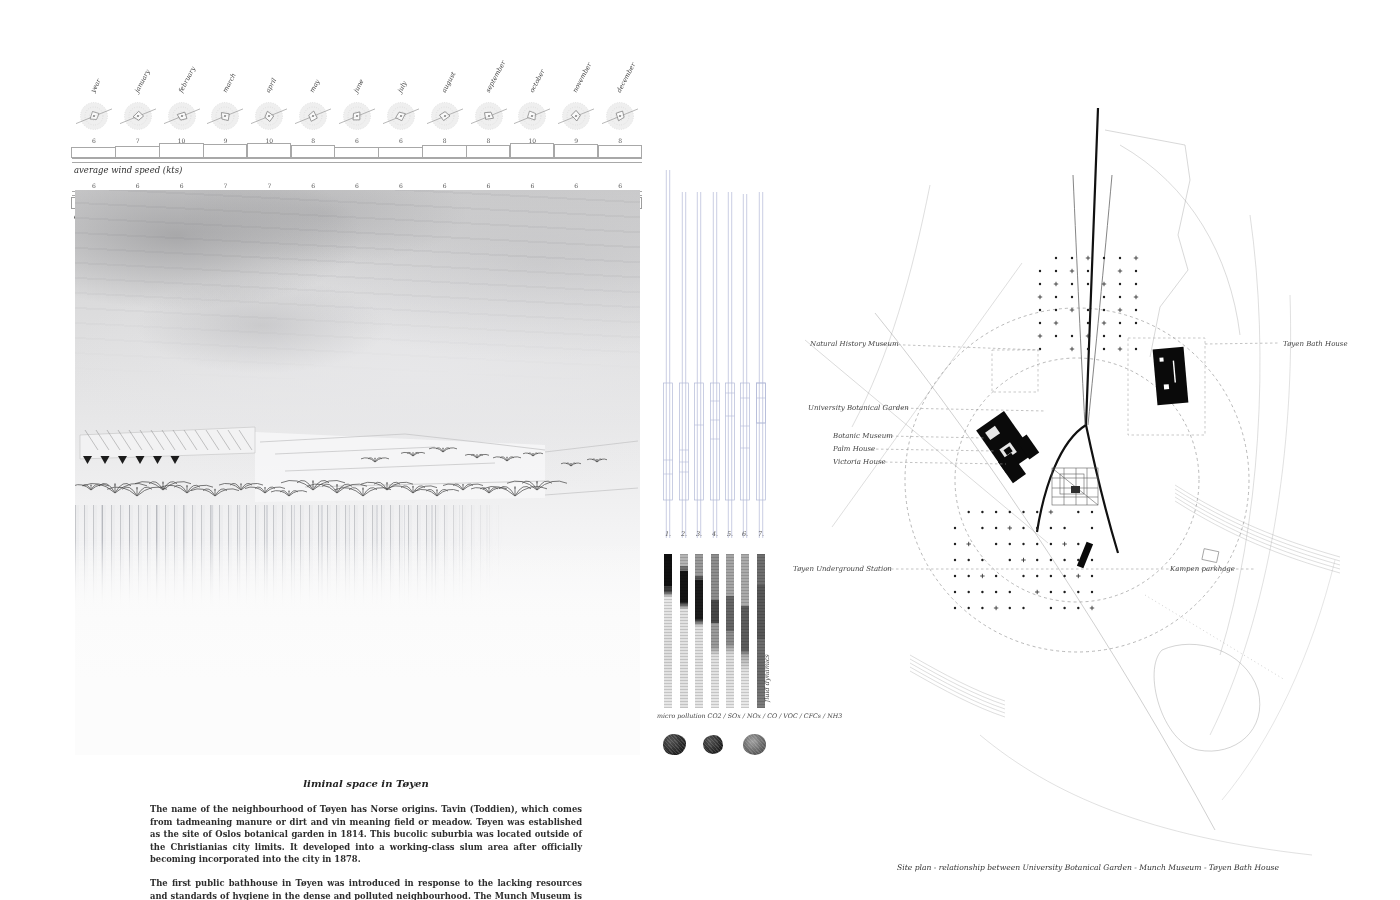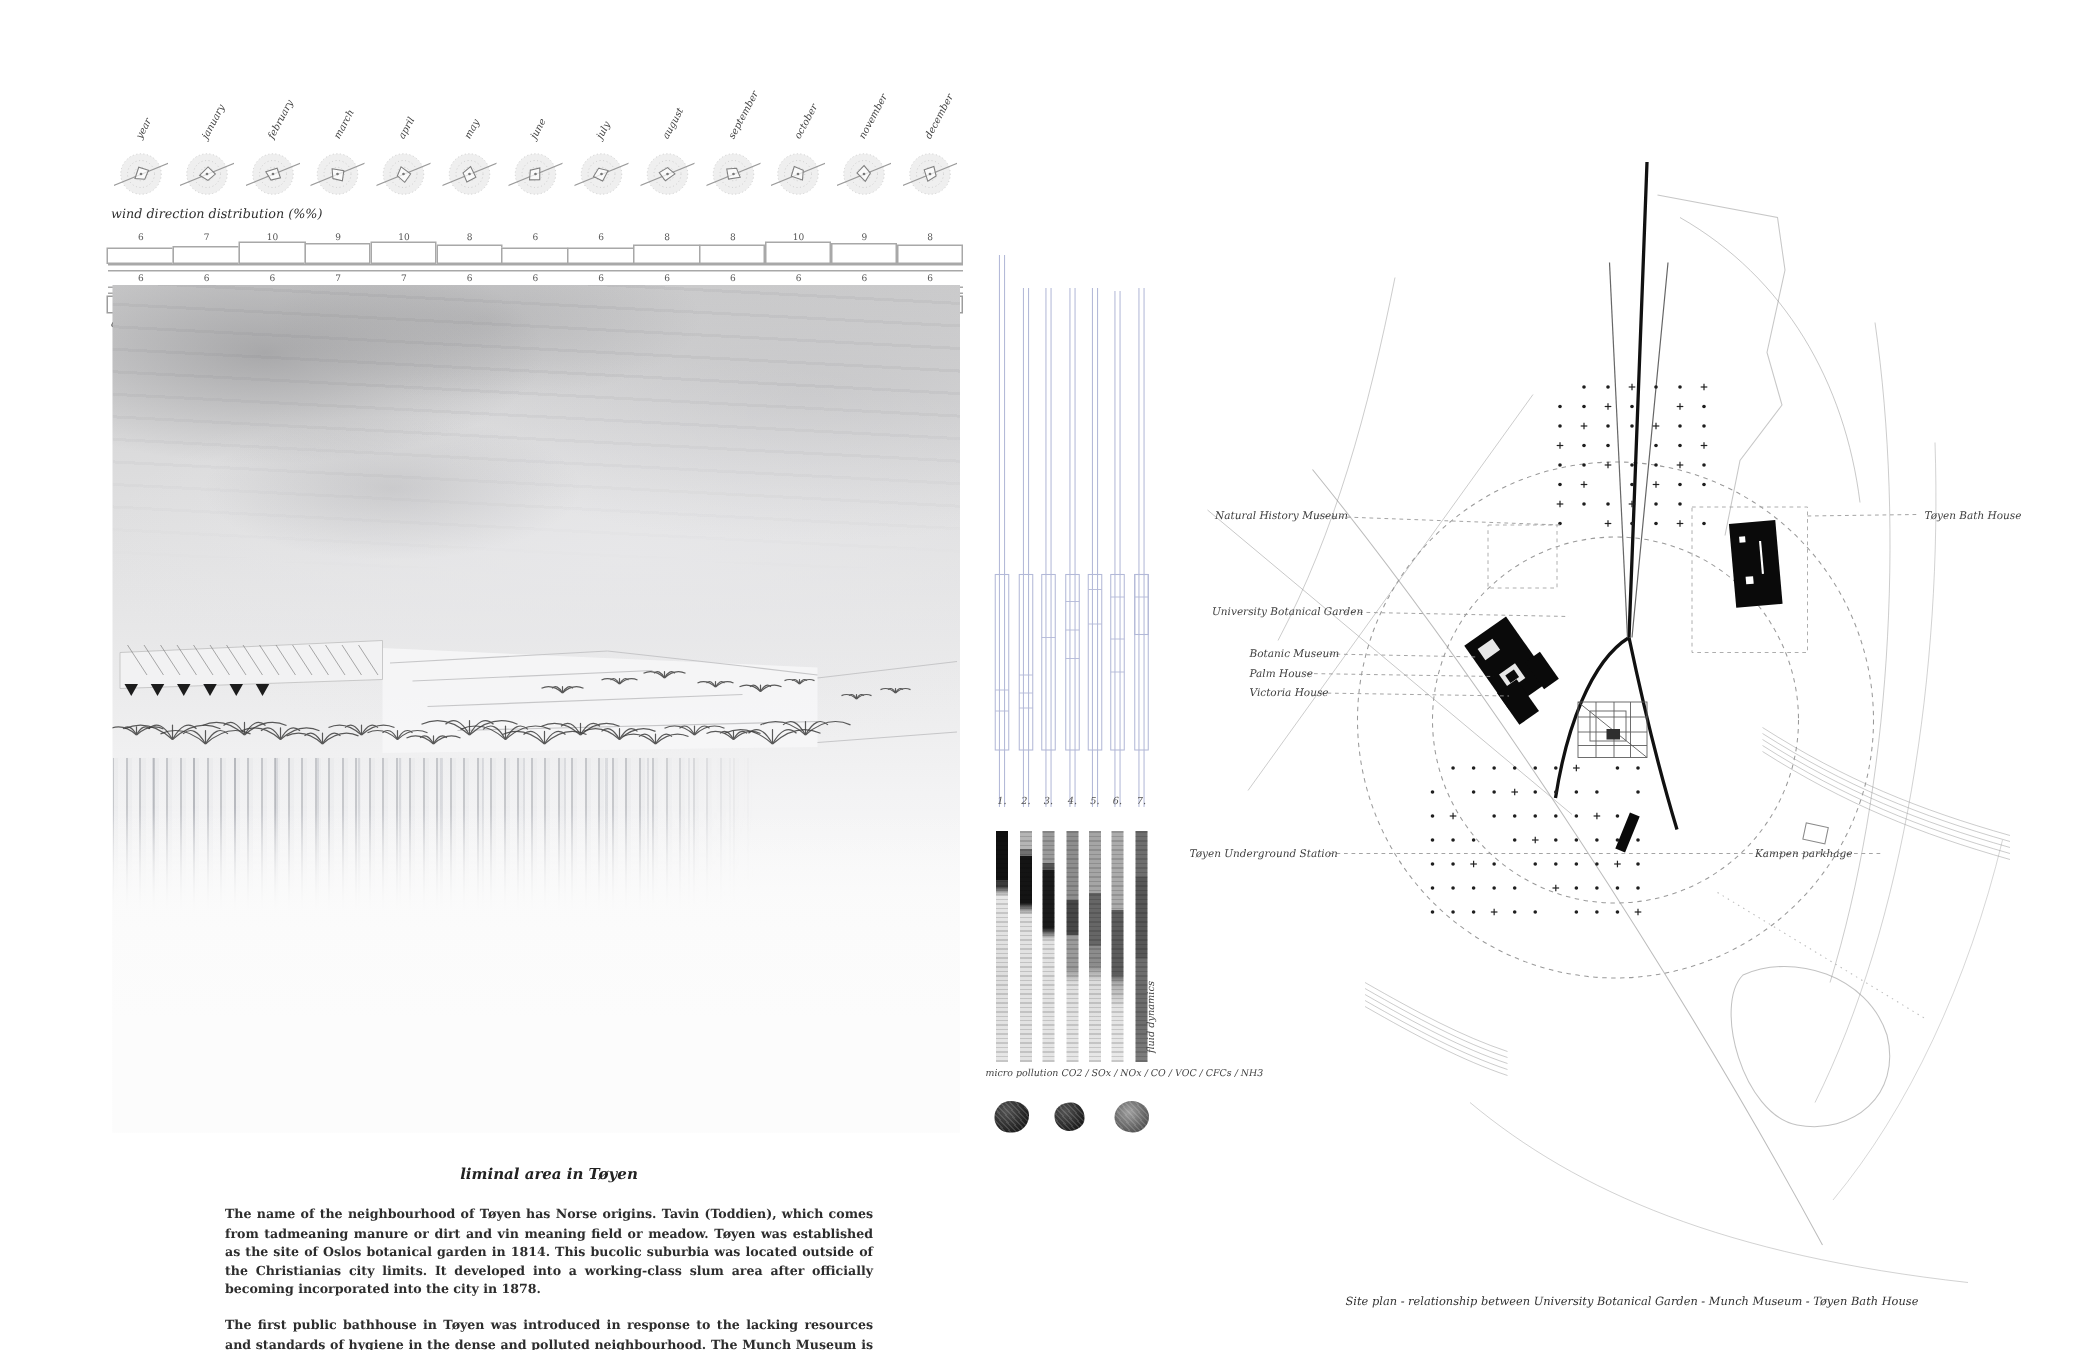--- a/index.html
+++ b/index.html
@@ -285,21 +285,20 @@
             <circle cx="18" cy="18" r="9" fill="none" stroke="#c9c9c9" stroke-width="0.6" stroke-dasharray="0.7 1.7"></circle>
             <circle cx="18" cy="18" r="4.5" fill="none" stroke="#c9c9c9" stroke-width="0.6" stroke-dasharray="0.7 1.7"></circle>
             <line x1="-1" y1="26" x2="37" y2="10.5" stroke="#9a9a9a" stroke-width="0.7"></line>
             <g transform="rotate(324 18 18)">
               <path d="M14,21 L16.5,13.5 L23,15.5 L20.5,21.5 Z" fill="rgba(255,255,255,.7)" stroke="#7f7f7f" stroke-width="0.7"></path>
             </g>
             <circle cx="18" cy="18" r="0.9" fill="#777"></circle>
           </svg>
         </div>
       </div>
-    <div class="strip-label">wind direction distribution (%%)</div>
     <div class="cl-row num-row" id="wind-num-row">
         <div class="cl-cell">
           <div class="num">6</div>
         </div>
         <div class="cl-cell">
           <div class="num">7</div>
         </div>
         <div class="cl-cell">
           <div class="num">10</div>
         </div>
@@ -343,20 +342,21 @@
         <div class="cl-cell bar" style="height: 11px; flex: 1 1 0px;"></div>
         <div class="cl-cell bar" style="height: 9px; flex: 1 1 0px;"></div>
         <div class="cl-cell bar" style="height: 9px; flex: 1 1 0px;"></div>
         <div class="cl-cell bar" style="height: 11px; flex: 1 1 0px;"></div>
         <div class="cl-cell bar" style="height: 11px; flex: 1 1 0px;"></div>
         <div class="cl-cell bar" style="height: 13px; flex: 1 1 0px;"></div>
         <div class="cl-cell bar" style="height: 12px; flex: 1 1 0px;"></div>
         <div class="cl-cell bar" style="height: 11px; flex: 1 1 0px;"></div>
       </div>
     <div class="base-strip"></div>
+    <div class="strip-label">average wind speed (kts)</div>
     <div class="cl-row num-row" id="temp-top-row">
         <div class="cl-cell">
           <div class="num">6</div>
         </div>
         <div class="cl-cell">
           <div class="num">6</div>
         </div>
         <div class="cl-cell">
           <div class="num">6</div>
         </div>
@@ -726,21 +726,21 @@
         <div class="tube-num" style="left: 106px;">7.</div>
       </div>
     <div id="fluid-label">fluid dynamics</div>
     <div id="micro-caption">micro pollution CO2 / SOx / NOx / CO / VOC / CFCs / NH3</div>
     <div class="rock dark" style="left:8px;top:576px;width:23px;height:21px;border-radius:48% 55% 50% 45%/52% 46% 56% 48%;"></div>
     <div class="rock dark" style="left:48px;top:577px;width:20px;height:19px;border-radius:55% 45% 52% 50%/46% 55% 45% 54%;"></div>
     <div class="rock grey" style="left:88px;top:576px;width:23px;height:21px;border-radius:50% 50% 48% 52%/52% 50% 50% 48%;"></div>
   </section>
 
   <section class="abs" id="essay">
-    <h3>liminal area in Tøyen</h3>
+    <h3>liminal space in Tøyen</h3>
     <p>The name of the neighbourhood of Tøyen has Norse origins. Tavin (Toddien), which comes from tadmeaning manure or dirt and vin meaning field or meadow. Tøyen was established as the site of Oslos botanical garden in 1814. This bucolic suburbia was located outside of the Christianias city limits. It developed into a working-class slum area after officially becoming incorporated into the city in 1878.</p>
     <p>The first public bathhouse in Tøyen was introduced in response to the lacking resources and standards of hygiene in the dense and polluted neighbourhood. The Munch Museum is located in the lungs of Tøyen, at the intersection of the last residual Bath House and the Botanical Gardens.</p>
   </section>
 
   <svg class="abs" id="siteplan" width="610" height="795" viewBox="0 0 610 795">
     <g id="map-lines">
         <path d="M330,50 C400,90 440,160 450,240" fill="none" stroke="#8f8f8f" stroke-width="0.6" opacity="0.55"></path>
         <path d="M460,120 C480,260 470,430 430,560" fill="none" stroke="#8f8f8f" stroke-width="0.6" opacity="0.5"></path>
         <path d="M500,200 C505,350 480,520 420,640" fill="none" stroke="#8f8f8f" stroke-width="0.6" opacity="0.45"></path>
         <path d="M85,218 C200,360 330,560 425,735" fill="none" stroke="#8f8f8f" stroke-width="0.7" opacity="0.6"></path>

